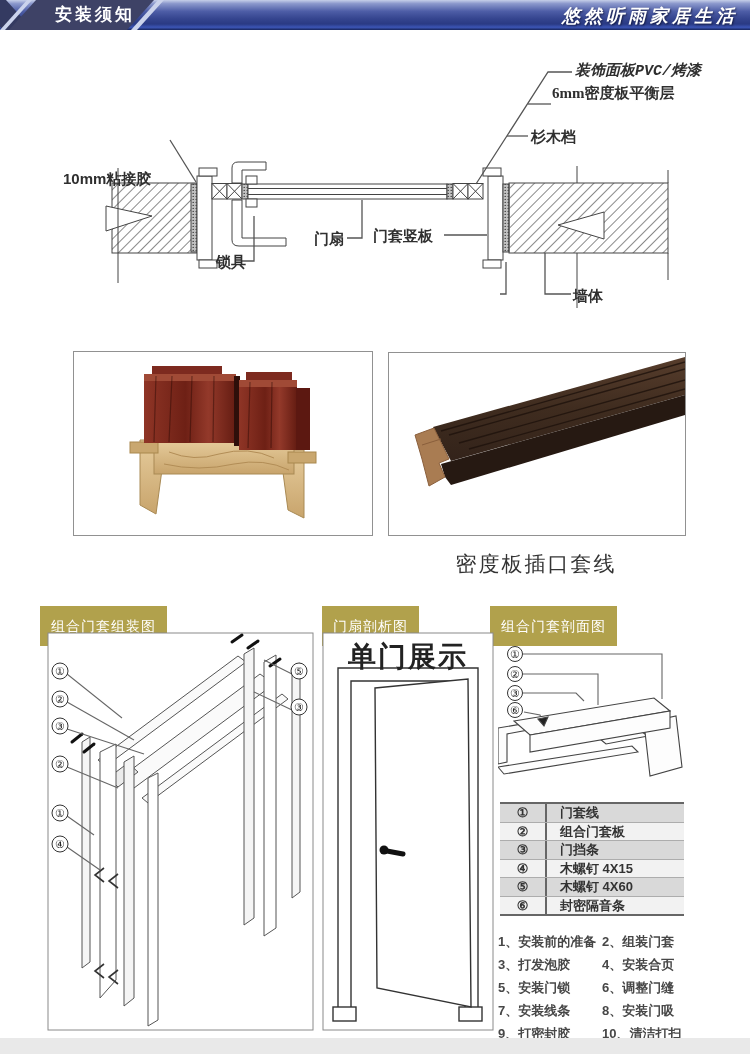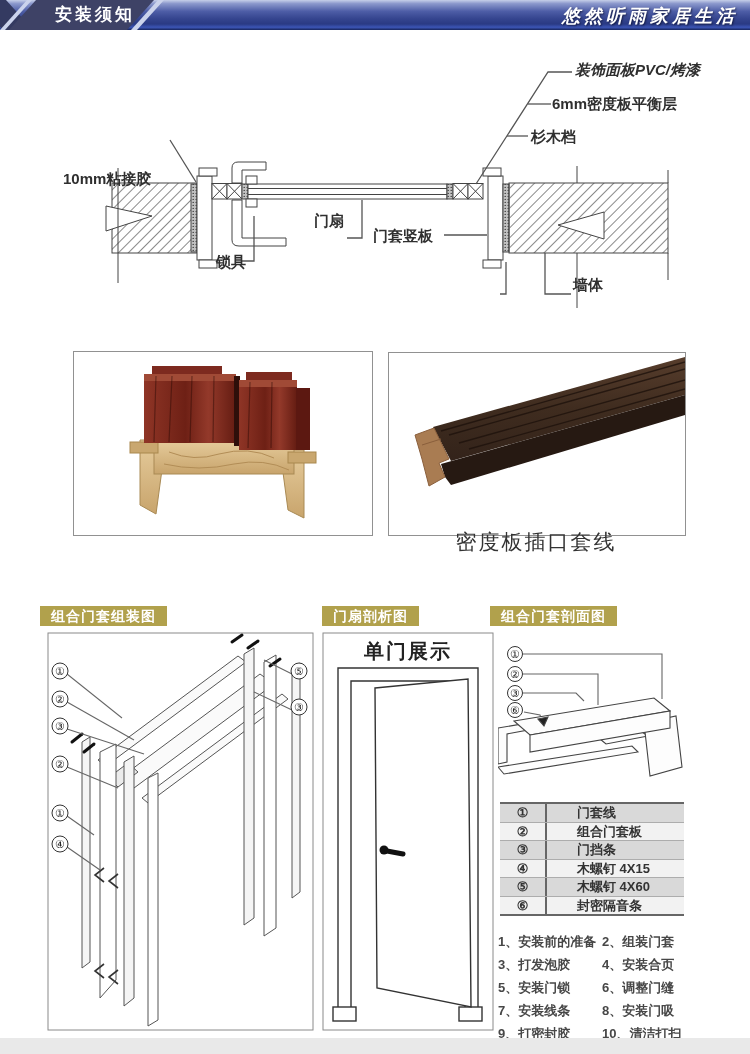--- a/index.html
+++ b/index.html
@@ -13,36 +13,36 @@
   .banner-badge{position:absolute;left:36px;top:0;width:118px;height:30px;background:#3e4266;
     transform:skewX(-42deg);transform-origin:0 0;}
   .banner-badge span{display:block;transform:skewX(42deg);transform-origin:0 0;
     color:#fff;font-weight:bold;font-size:17px;letter-spacing:3px;line-height:30px;text-align:center;}
   .stripe{position:absolute;top:0;height:30px;background:#cbd3ec;transform:skewX(-42deg);transform-origin:0 0;}
   .s1{left:27px;width:5px;}.s2{left:158px;width:6px;}
   .banner-slogan{position:absolute;right:12px;top:4px;color:#fff;font-size:18px;font-weight:bold;
     font-style:italic;font-family:"DejaVu Serif",serif;letter-spacing:4px;text-shadow:1px 1px 2px rgba(0,0,20,.6);text-align:center;}
   
   .lbl{position:absolute;font-size:15px;font-weight:bold;color:#2f2f2f;white-space:nowrap;}
-  .lbl.cal{font-family:Liberation Sans, sans-serif;font-style:italic;font-size:15px;}
+  .lbl.cal{font-family:Liberation Mono, monospace;font-style:italic;font-size:15px;}
   .caption{position:absolute;text-align:center;font-size:21px;color:#333;letter-spacing:2px;}
   .photo-box{position:absolute;border:1px solid #919191;background:#fff;}
-  .sec-badge{position:absolute;background:#b1a14c;color:#fff;font-size:14px;font-weight:bold;
-    letter-spacing:1px;padding:2px 11px;line-height:16px;}
-  .subtitle{position:absolute;text-align:center;font-size:20px;font-weight:bold;color:#222;letter-spacing:2px;}
+  .sec-badge{position:absolute;background:#b1a14c;color:#fff;font-size:14px;font-weight:normal;
+    letter-spacing:1px;padding:12px 11px;line-height:16px;}
+  .subtitle{position:absolute;text-align:center;font-size:28px;font-weight:bold;color:#222;letter-spacing:2px;}
   svg{position:absolute;}
   .callout-num{font-size:11px;fill:#222;font-family:"Liberation Sans",sans-serif;}
   
   .parts-table{position:absolute;left:500px;top:802px;width:184px;border-top:2px solid #666;border-bottom:2px solid #666;}
   .pt-row{display:flex;height:17.5px;line-height:17.5px;border-bottom:1px solid #adadad;font-size:13px;font-weight:bold;color:#333;}
   .pt-row:last-child{border-bottom:none;}
   .pt-row:nth-child(odd){background:#d9d9d9;}
   .pt-row:nth-child(even){background:#f2f2f2;}
   .pt-num{width:45px;text-align:center;border-right:2px solid #666;font-size:13px;}
-  .pt-name{padding-left:30px;}
+  .pt-name{padding-left:13px;}
   
   .steps{position:absolute;left:498px;top:933px;width:200px;display:grid;
     grid-template-columns:104px 96px;row-gap:5px;font-size:13px;font-weight:bold;color:#474747;}
   .bottom-strip{position:absolute;left:0;top:1038px;width:750px;height:16px;background:#e9e9e9;}
 </style>
 </head>
 <body>
 
 <div class="page">
 
@@ -120,27 +120,27 @@
       <path d="M170,140 L196,182"></path>
       <path d="M242,261 H254 V216"></path>
       <path d="M347,238 H362 V200"></path>
       <path d="M444,235 H487"></path>
       <path d="M500,294 H506 V262"></path>
       <path d="M571,294 H545 V253"></path>
     </g>
   </svg>
 
   <span class="lbl cal" style="left:575px;top:61px;">装饰面板PVC/烤漆</span>
-  <span class="lbl" style="left:552px;top:95px;">6mm密度板平衡层</span>
+  <span class="lbl" style="left:552px;top:84px;font-family:Liberation Serif, serif;">6mm密度板平衡层</span>
   <span class="lbl" style="left:531px;top:128px;">杉木档</span>
   <span class="lbl" style="left:63px;top:126px;margin-top:44px;">10mm粘接胶</span>
   <span class="lbl" style="left:208px;top:253px;margin-left:8px;">锁具</span>
-  <span class="lbl" style="left:314px;top:212px;">门扇</span>
+  <span class="lbl" style="left:314px;top:230px;">门扇</span>
   <span class="lbl" style="left:373px;top:227px;">门套竖板</span>
-  <span class="lbl" style="left:573px;top:276px;">墙体</span>
+  <span class="lbl" style="left:573px;top:287px;">墙体</span>
 
   <div class="photo-box" style="left:73px;top:351px;width:298px;height:183px;">
     <svg style="left:0;top:0;" width="298" height="183" viewBox="0 0 298 183">
       <defs>
         <linearGradient id="mah" x1="0" y1="0" x2="1" y2="0">
           <stop offset="0" stop-color="#8f3526"></stop>
             <stop offset="0.45" stop-color="#6e2015"></stop>
           <stop offset="0.7" stop-color="#93392a"></stop>
             <stop offset="1" stop-color="#641c12"></stop>
         </linearGradient>
@@ -196,21 +196,21 @@
           <line x1="80" y1="96" x2="296" y2="36"></line>
       </g>
 
       <polygon points="52,111 296,42 296,62 62,132 56,124" fill="#261912"></polygon>
 
       <polygon points="26,82 45,75 60,106 50,110 56,124 40,133 33,106" fill="#a97c52" stroke="#8a5f3c" stroke-width="1"></polygon>
       <line x1="33" y1="92" x2="52" y2="86" stroke="#8a5f3c"></line>
     </svg>
   </div>
 
-  <div class="caption" style="left:388px;top:528px;width:296px;">密度板插口套线</div>
+  <div class="caption" style="left:388px;top:550px;width:296px;">密度板插口套线</div>
 
   <div class="sec-badge" style="left:40px;top:606px;">组合门套组装图</div>
   <div class="sec-badge" style="left:322px;top:606px;">门扇剖析图</div>
   <div class="sec-badge" style="left:490px;top:606px;">组合门套剖面图</div>
 
   <svg style="left:46px;top:630px;" width="270" height="405" viewBox="0 0 270 405">
     <rect x="2" y="3" width="265" height="397" fill="#fff" stroke="#8a8a8a"></rect>
     <g stroke="#555" stroke-width="1" fill="#fafafa">
       <polygon points="52,130 192,26 200,32 60,136"></polygon>
       <polygon points="74,148 214,44 228,54 88,158"></polygon>

